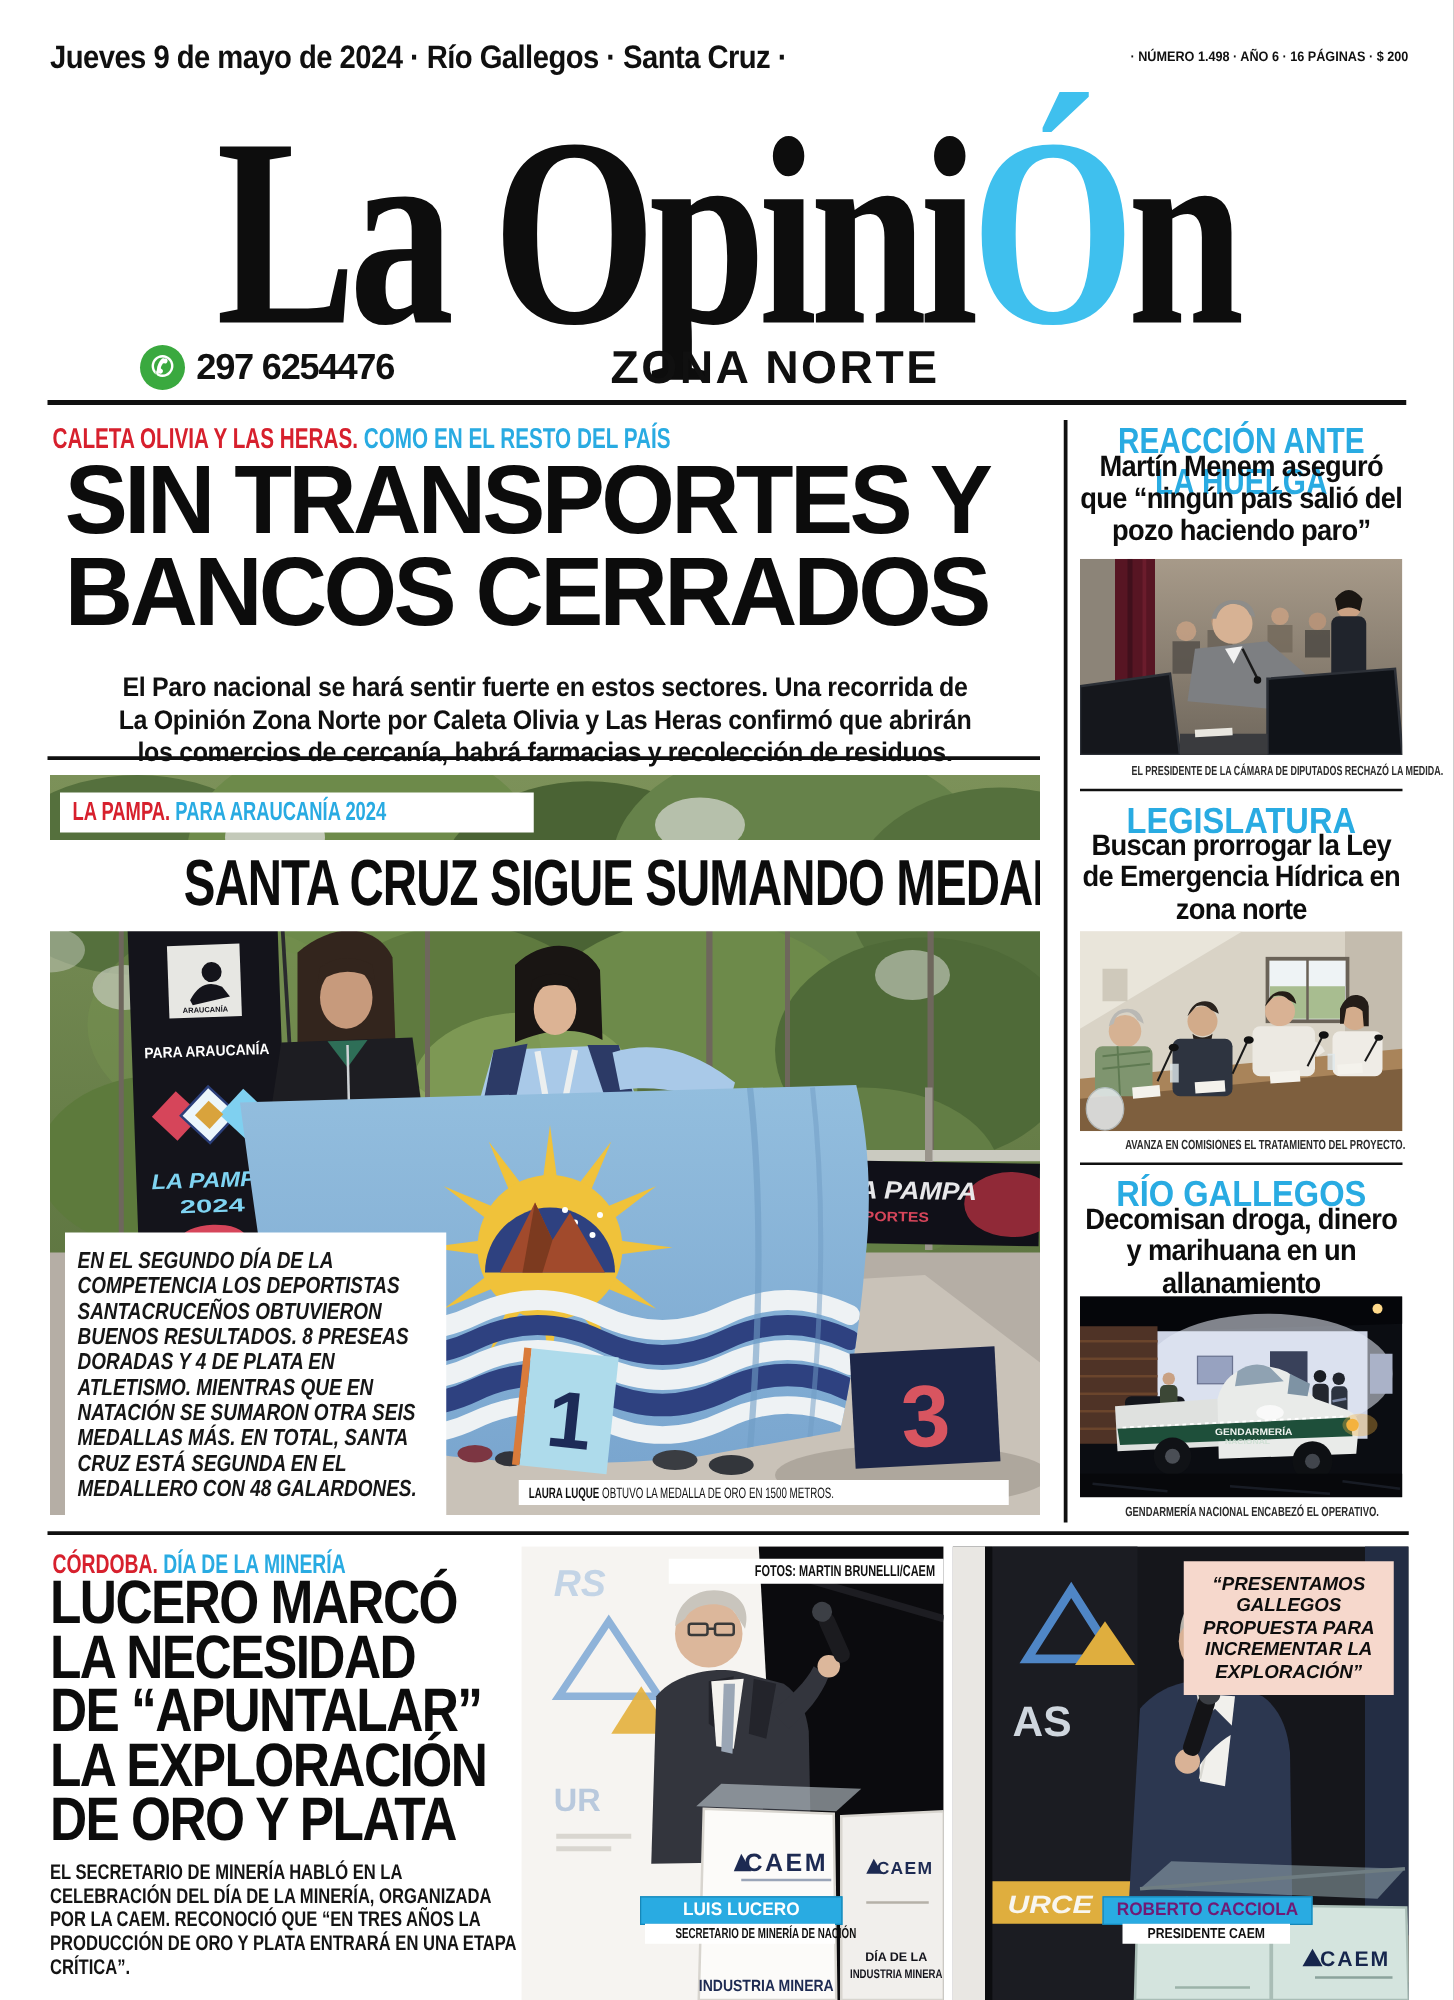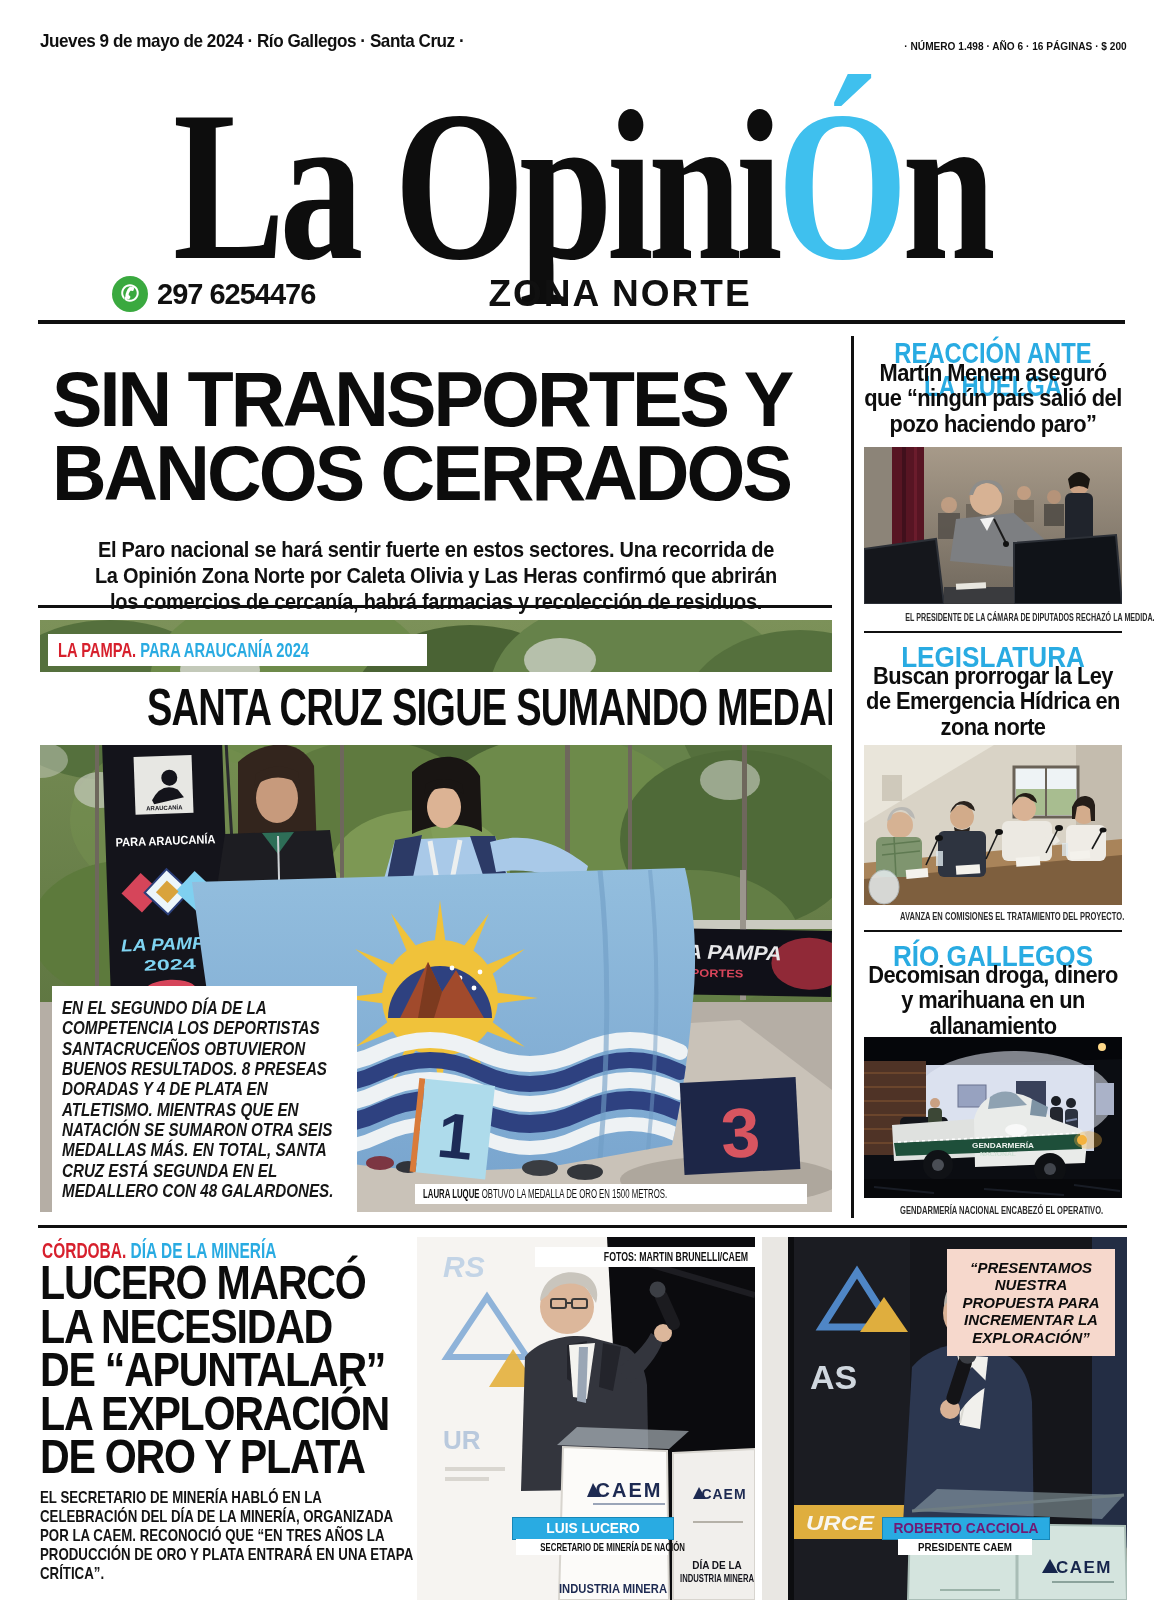--- a/index.html
+++ b/index.html
@@ -22,39 +22,44 @@
   .side-h{font-weight:bold;font-size:23.5px;line-height:1.08;letter-spacing:-.6px;text-align:center;color:#0d0d0d;}
   .whitebox{background:#fff;}
   svg{display:block;}
   svg text{font-family:"Liberation Sans",sans-serif;}
 </style>
 </head>
 <body>
 
 <div class="page">
 
-  <div class="abs nw" style="left:40px;top:30px;font-size:19px;font-weight:bold;letter-spacing:-.5px;">
+  <div class="abs nw" style="left:40px;top:30px;font-size:26px;font-weight:bold;letter-spacing:-.5px;">
     <span class="sqz" style="transform:scaleX(.9);">Jueves 9 de mayo de 2024 · Río Gallegos · Santa Cruz ·</span>
   </div>
   <div class="abs nw" style="right:36px;top:40px;font-size:11px;font-weight:bold;">
     <span class="sqzr" style="transform:scaleX(.92);">· NÚMERO 1.498 · AÑO 6 · 16 PÁGINAS · $ 200</span>
   </div>
 
   <div class="abs" style="left:0;right:0;top:78px;text-align:center;line-height:1;">
     <div class="seriflogo sqzc" style="font-size:215px;transform:scaleX(.78);">
       <span>La Opini</span><span style="color:#3fc0ee;">Ó</span><span>n</span>
     </div>
   </div>
   <div class="abs" style="left:112px;top:276px;display:flex;align-items:center;gap:9px;">
     <span style="width:36px;height:36px;border-radius:50%;background:#3aa93f;color:#fff;display:inline-flex;align-items:center;justify-content:center;font-size:22px;font-weight:bold;">✆</span>
     <span style="font-size:29px;font-weight:bold;letter-spacing:-1px;">297 6254476</span>
   </div>
   <div class="abs" style="left:620px;top:273px;transform:translateX(-50%);font-size:37px;font-weight:bold;letter-spacing:2px;">ZONA NORTE</div>
   <div class="abs rule" style="left:38px;right:38px;top:320px;height:4px;"></div>
 
+  <div class="abs nw kick" style="left:42px;top:337px;">
+    <span class="sqz" style="transform:scaleX(.72);">
+      <span class="red">CALETA OLIVIA Y LAS HERAS.</span><span class="cyan"> COMO EN EL RESTO DEL PAÍS</span>
+    </span>
+  </div>
   <div class="abs hl-xl" style="left:40px;top:362px;width:792px;font-size:78px;">
     <div class="sqzc" style="transform:scaleX(.97);">
       <div>SIN TRANSPORTES Y</div>
       <div>BANCOS CERRADOS</div>
     </div>
   </div>
   <div class="abs" style="left:66px;top:538px;width:740px;text-align:center;">
     <div class="sqzc b" style="transform:scaleX(.93);font-size:21.5px;line-height:1.2;letter-spacing:-.3px;">El Paro nacional se hará sentir fuerte en estos sectores. Una recorrida de La Opinión Zona Norte por Caleta Olivia y Las Heras confirmó que abrirán los comercios de cercanía, habrá farmacias y recolección de residuos.</div>
   </div>
   <div class="abs rule" style="left:38px;top:605px;width:794px;height:3px;"></div>
@@ -541,21 +546,21 @@
         <polygon points="148,286 363,289 365,363 146,363" fill="#d4e4de" stroke="#a9bdb6" stroke-width="2"></polygon>
         <line x1="255" y1="288" x2="255" y2="363" stroke="#a9bdb6" stroke-width="3"></line>
         <polygon points="288,322 296,336 280,336" fill="#16254c"></polygon>
         <text x="322" y="336" font-size="17" font-weight="bold" fill="#16254c" text-anchor="middle" letter-spacing="1.5">CAEM</text>
         <rect x="290" y="344" width="62" height="2" fill="#8ba39c"></rect>
         <rect x="178" y="352" width="60" height="2" fill="#9bb3a9"></rect>
       </g>
     </svg>
     <div class="abs" style="right:12px;top:12px;width:156px;background:#f6d8cc;padding:10px 6px;text-align:center;
          font-weight:bold;font-style:italic;font-size:15px;line-height:1.16;color:#0d0d0d;">
-      <span>“PRESENTAMOS NUESTRA PROPUESTA PARA INCREMENTAR LA EXPLORACIÓN”</span>
+      <span>“PRESENTAMOS GALLEGOS PROPUESTA PARA INCREMENTAR LA EXPLORACIÓN”</span>
     </div>
     <div class="abs" style="left:120px;top:280px;width:166px;height:21px;background:#29abe2;border:1px solid #1687b8;
          color:#701a75;font-weight:bold;font-size:14.5px;text-align:center;line-height:21px;">
       <span class="sqzc nw" style="transform:scaleX(.95);">ROBERTO CACCIOLA</span>
     </div>
     <div class="abs whitebox" style="left:136px;top:302px;width:134px;padding:2px 0;font-weight:bold;font-size:11.5px;text-align:center;color:#101010;">
       <span class="sqzc nw" style="transform:scaleX(.85);">PRESIDENTE CAEM</span>
     </div>
   </div>
 

